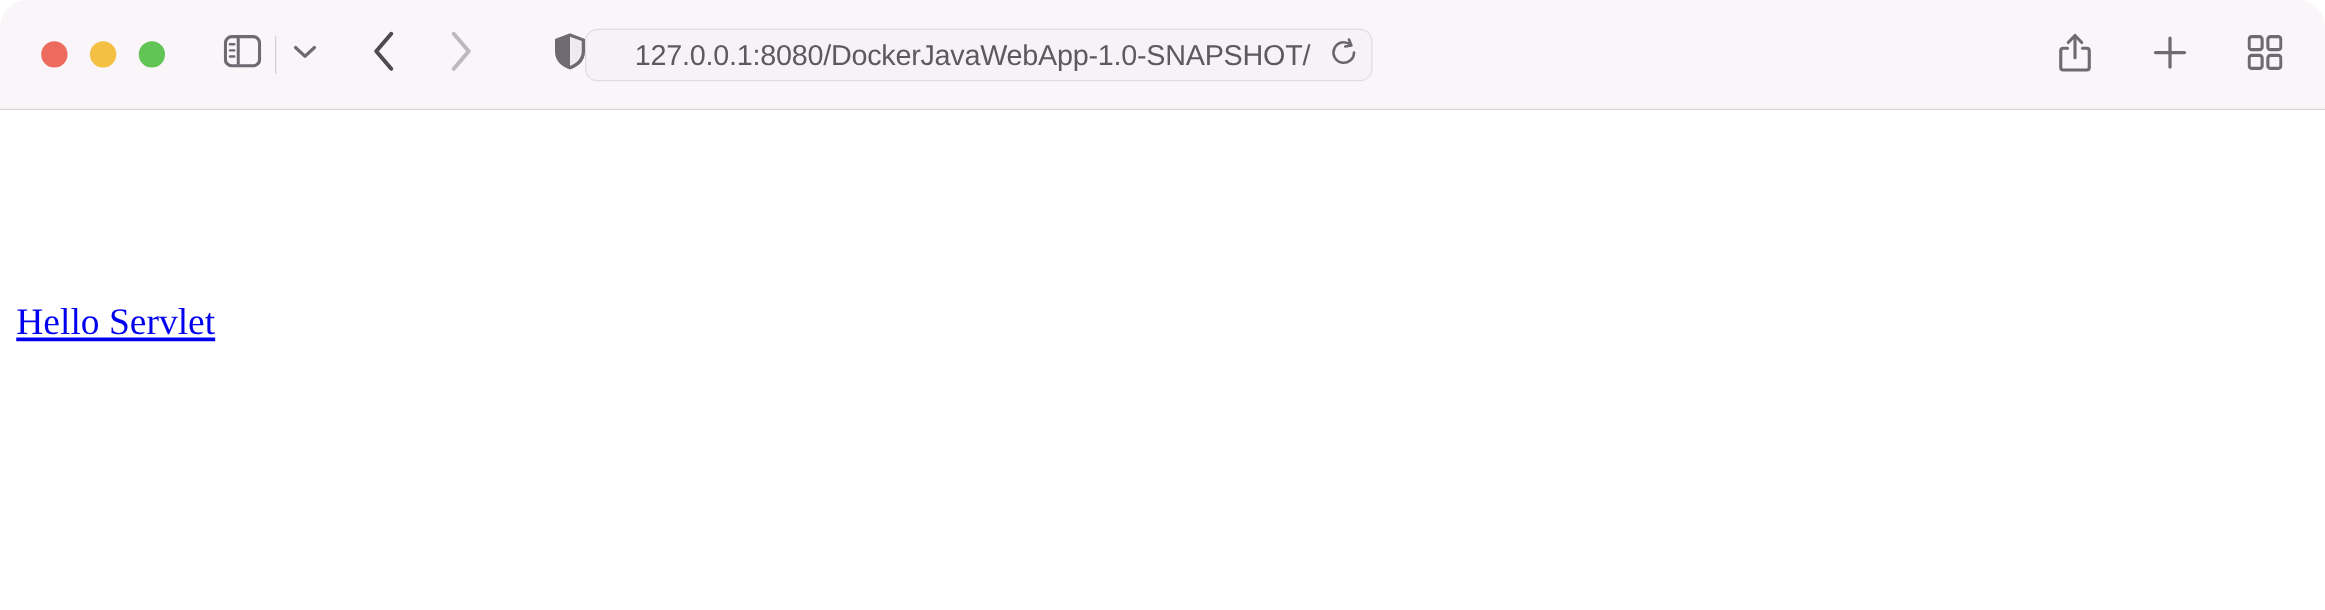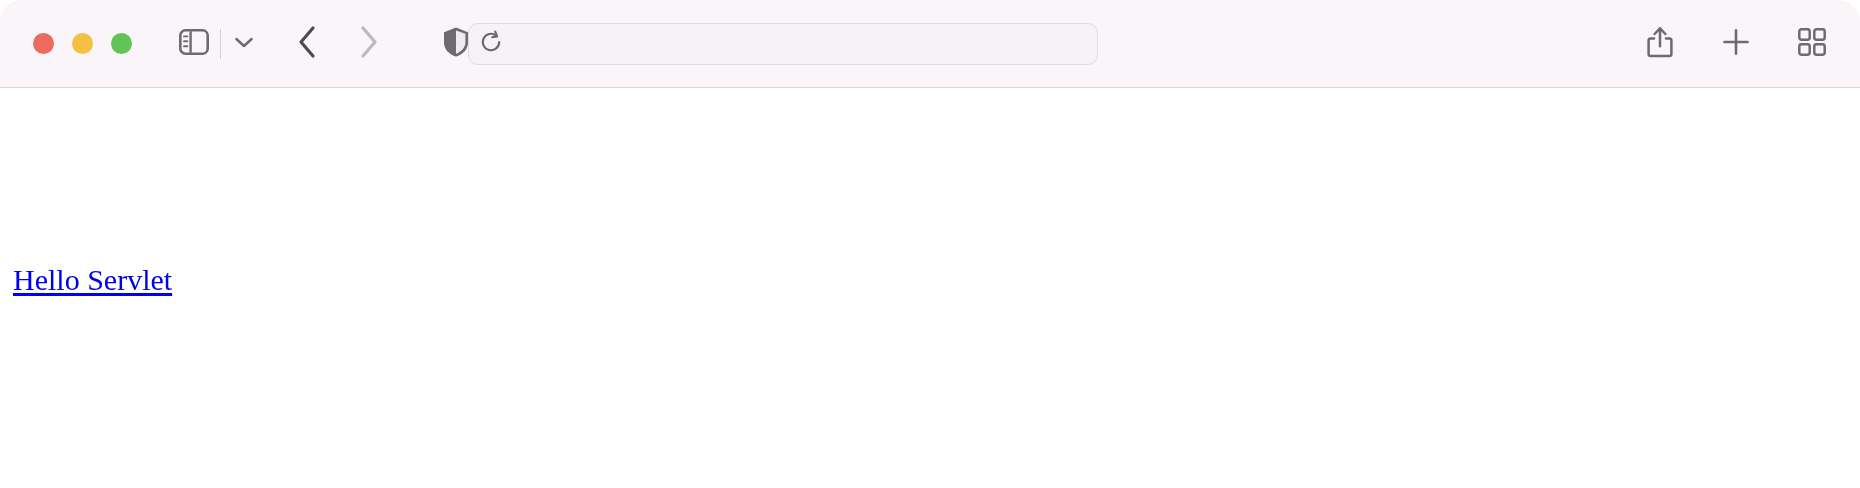--- a/index.html
+++ b/index.html
@@ -164,21 +164,21 @@
     font-family: "Liberation Serif", "DejaVu Serif", serif;
     font-weight: bold;
     font-size: 59px;
     line-height: 1.05;
     color: #000000;
     letter-spacing: -0.5px;
   }
   .page-link {
     position: absolute;
     left: 13px;
-    top: 175px;
+    top: 153px;
     font-family: "Liberation Serif", "DejaVu Serif", serif;
     font-size: 30px;
     color: #0000ee;
     text-decoration: underline;
     text-underline-offset: 3px;
   }
 </style>
 </head>
 <body>
 
@@ -234,20 +234,21 @@
     <div class="shield-wrap">
       <span>
         <svg width="28" height="32" viewBox="0 0 28 32" fill="none">
           <path d="M14 1.6 L26 6.2 V16.4 C26 23.4 20.8 28.4 14 30.6 C7.2 28.4 2 23.4 2 16.4 V6.2 Z" fill="#6e6a72"></path>
           <path d="M14 4.4 V27.8 C19.4 25.6 23.4 21.4 23.4 16.2 V7.8 Z" fill="#efeaef"></path>
         </svg>
       </span>
     </div>
 
     <div class="urlfield">
+      <div class="url-text" title="Search or enter website name">127.0.0.1:8080/DockerJavaWebApp-1.0-SNAPSHOT/</div>
       <div class="reload-btn">
         <span>
           <svg width="24" height="24" viewBox="0 0 24 24" fill="none">
             <path d="M20.2 12 A8.2 8.2 0 1 1 17.1 5.6" stroke="#6b676f" stroke-width="2.1" stroke-linecap="round"></path>
             <path d="M16.2 1.6 L18.1 6.4 L13.2 7.2" stroke="#6b676f" stroke-width="2.1" stroke-linecap="round" stroke-linejoin="round" fill="none"></path>
           </svg>
         </span>
       </div>
     </div>
 

